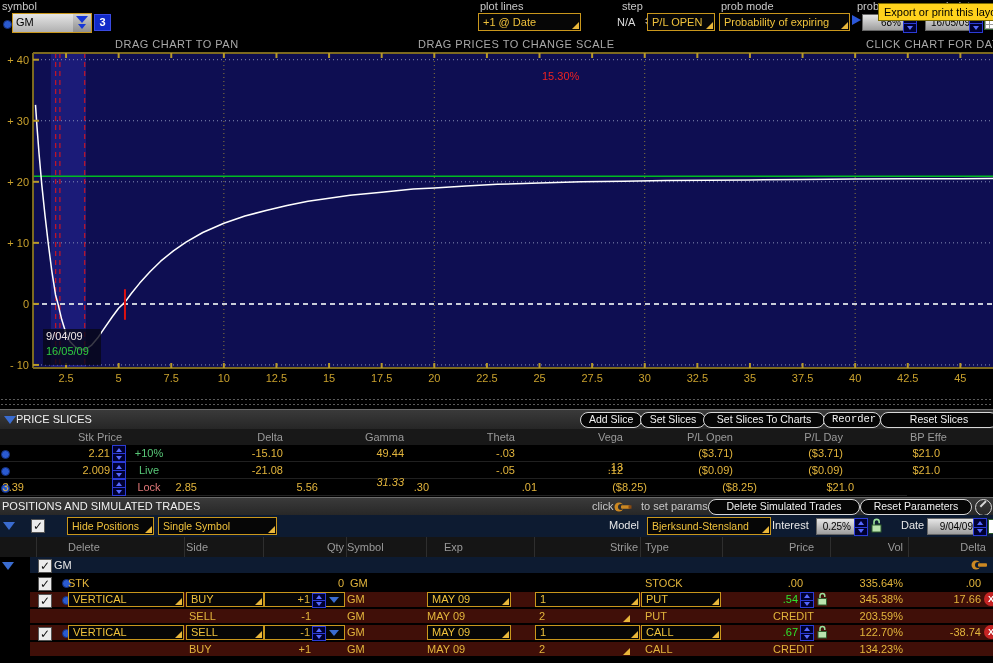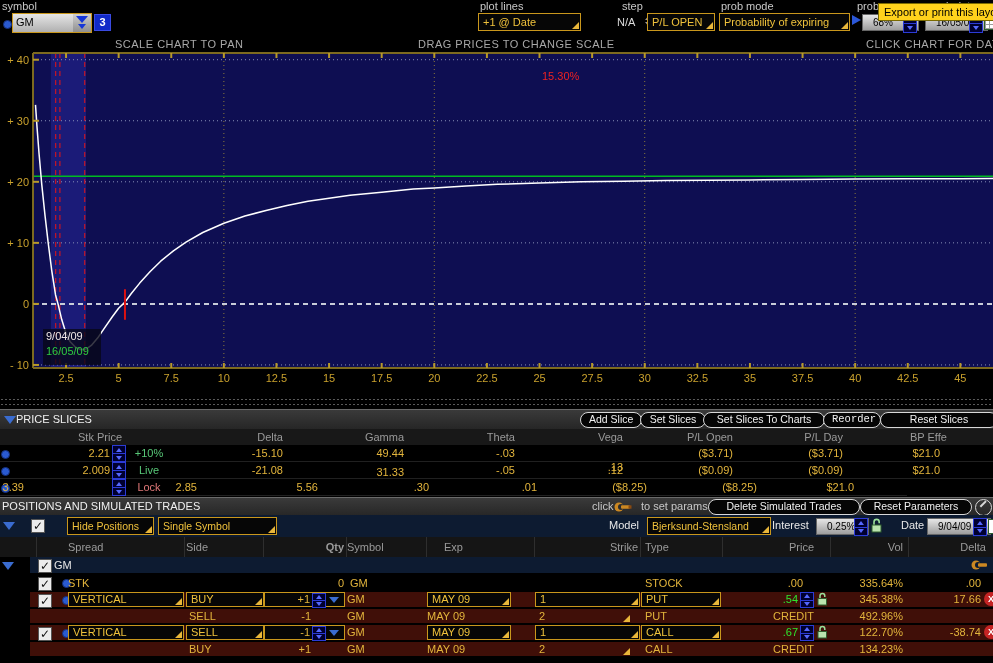--- a/index.html
+++ b/index.html
@@ -9,21 +9,21 @@
   .lbl{color:#c8c8c8;white-space:nowrap;}
   .hint{color:#a8a8a8;white-space:nowrap;letter-spacing:.5px;}
   
   .dd{position:absolute;border:1px solid #c9971c;background:#060606;color:#f0c23c;
       white-space:nowrap;overflow:hidden;line-height:16px;padding:0 4px;}
   .dd::after{content:'';position:absolute;right:1px;bottom:1px;width:0;height:0;
       border-left:7px solid transparent;border-bottom:7px solid #e8b63a;}
   .fold{position:absolute;width:0;height:0;border-left:7px solid transparent;border-bottom:7px solid #e8b63a;}
   
   .silver{position:absolute;background:linear-gradient(#e6e6e6,#9e9e9e);color:#000;
-      border:1px solid #666;padding:0 10px;font-size:10px;line-height:15px;white-space:nowrap;}
+      border:1px solid #666;text-align:right;padding:0 3px;font-size:10px;line-height:15px;white-space:nowrap;}
   
   .spin{position:absolute;width:12px;border:1px solid #2b3bd6;background:#000030;display:flex;flex-direction:column;}
   .spin div{flex:1;position:relative;border-top:1px solid #2b3bd6;}
   .spin div:first-child{border-top:none;}
   .spin .u::before,.spin .d::before{content:'';position:absolute;left:50%;top:50%;transform:translate(-50%,-50%);
       width:0;height:0;}
   .spin .u::before{border-left:3px solid transparent;border-right:3px solid transparent;border-bottom:4px solid #5568ff;}
   .spin .d::before{border-left:3px solid transparent;border-right:3px solid transparent;border-top:4px solid #5568ff;}
   .cb{position:absolute;width:12px;height:12px;background:#ececec;border:1px solid #555;
       color:#111;font-size:12px;line-height:12px;text-align:center;font-weight:bold;}
@@ -87,21 +87,21 @@
 <div class="silver" style="left:925px;top:14px;width:41px;">16/05/09</div>
 <div class="spin" style="left:969px;top:14px;height:17px;">
     <div class="u"></div>
     <div class="d"></div>
   </div>
 <div class="abs" style="left:984px;top:15px;width:11px;height:13px;background:#fff;border:1px solid #2e5e2e;
      background-image:linear-gradient(#2e8e2e 2px,transparent 2px),linear-gradient(90deg,#9c9c9c 1px,transparent 1px),linear-gradient(#9c9c9c 1px,transparent 1px);background-size:100% 100%,4px 4px,4px 4px;"></div>
 
 <div class="tooltip" style="left:878px;top:3px;">Export or print this layout</div>
 
-<div class="abs hint" style="left:115px;top:38px;">SCALE CHART TO PAN</div>
+<div class="abs hint" style="left:115px;top:38px;">DRAG CHART TO PAN</div>
 <div class="abs hint" style="left:418px;top:38px;">DRAG PRICES TO CHANGE SCALE</div>
 <div class="abs hint" style="left:866px;top:38px;">CLICK CHART FOR DATA</div>
 
 <svg id="chart-svg" class="abs" style="left:0;top:0;" width="993" height="400">
     <rect x="33" y="53" width="960" height="315" fill="#0e0e52"></rect>
     <rect x="50.886891714160456" y="53" width="35.142481367821134" height="315" fill="#1b1b78"></rect>
     <line x1="33" y1="59.715116279069775" x2="993" y2="59.715116279069775" stroke="#8890b8" stroke-dasharray="1,3" stroke-width="1"></line>
     <line x1="33" y1="120.76162790697674" x2="993" y2="120.76162790697674" stroke="#8890b8" stroke-dasharray="1,3" stroke-width="1"></line>
     <line x1="33" y1="181.80813953488374" x2="993" y2="181.80813953488374" stroke="#8890b8" stroke-dasharray="1,3" stroke-width="1"></line>
     <line x1="33" y1="242.8546511627907" x2="993" y2="242.8546511627907" stroke="#8890b8" stroke-dasharray="1,3" stroke-width="1"></line>
@@ -233,21 +233,21 @@
     </div>
     <div class="row-sep" style="position: absolute; left: 0px; top: 17px; width: 993px; height: 16px;">
       <span class="bullet" style="left: 1px; top: 5px;"></span>
       <div class="goldnum" style="position: absolute; right: 883px; top: 2px;">2.009</div>
       <div class="spin" style="left: 112px; top: 0px; height: 15px;">
         <div class="u"></div>
         <div class="d"></div>
       </div>
       <div style="position: absolute; left: 127px; top: 2px; width: 44px; text-align: center; color: rgb(88, 200, 120);">Live</div>
       <div class="goldnum" style="position: absolute; right: 710px; top: 2px;">-21.08</div>
-      <div class="goldnum" style="position: absolute; right: 589px; top: 4px;">31.33</div>
+      <div class="goldnum" style="position: absolute; right: 589px; top: 14px; font-style: italic;">31.33</div>
       <div class="goldnum" style="position: absolute; right: 478px; top: 2px;">-.05</div>
       <div class="goldnum" style="position: absolute; right: 370px; top: 2px;">.12</div>
       <div class="goldnum" style="position: absolute; right: 260px; top: 2px;">($0.09)</div>
       <div class="goldnum" style="position: absolute; right: 150px; top: 2px;">($0.09)</div>
       <div class="goldnum" style="position: absolute; right: 53px; top: 2px;">$21.0</div>
     </div>
     <div class="row-sep" style="position: absolute; left: 0px; top: 34px; width: 887px; height: 16px; padding-left: 20px;">
       <span class="bullet" style="left: 1px; top: 5px;"></span>
       <div class="goldnum" style="position: absolute; right: 883px; top: 2px;">3.39</div>
       <div class="spin" style="left: 112px; top: 0px; height: 15px;">
@@ -303,23 +303,23 @@
   <span class="abs" style="left:901px;top:4px;color:#e8e8e8;">Date</span>
   <div class="silver" style="left:927px;top:3px;width:42px;">9/04/09</div>
   <div class="spin" style="left:973px;top:3px;height:16px;">
       <div class="u"></div>
       <div class="d"></div>
     </div>
   <div class="abs" style="left:988px;top:4px;width:11px;height:13px;background:#fff;border:1px solid #2e5e2e;"></div>
 </div>
 
 <div class="abs" style="left:0;top:537px;width:993px;height:20px;background:#151515;" id="pos-header">
-    <div class="grayhead" style="position: absolute; left: 68px; top: 4px;">Spread</div>
+    <div class="grayhead" style="position: absolute; left: 68px; top: 4px;">Delete</div>
     <div class="grayhead" style="position: absolute; left: 186px; top: 4px;">Side</div>
-    <div class="grayhead" style="position: absolute; right: 649px; top: 4px; font-weight: bold;">Qty</div>
+    <div class="grayhead" style="position: absolute; right: 649px; top: 4px;">Qty</div>
     <div class="grayhead" style="position: absolute; left: 347px; top: 4px;">Symbol</div>
     <div class="grayhead" style="position: absolute; right: 530px; top: 4px;">Exp</div>
     <div class="grayhead" style="position: absolute; right: 355px; top: 4px;">Strike</div>
     <div class="grayhead" style="position: absolute; left: 645px; top: 4px;">Type</div>
     <div class="grayhead" style="position: absolute; right: 179px; top: 4px;">Price</div>
     <div class="grayhead" style="position: absolute; right: 90px; top: 4px;">Vol</div>
     <div class="grayhead" style="position: absolute; right: 7px; top: 4px;">Delta</div>
     <div style="position: absolute; left: 36px; top: 0px; width: 1px; height: 20px; background: rgb(46, 46, 46);"></div>
     <div style="position: absolute; left: 184px; top: 0px; width: 1px; height: 20px; background: rgb(46, 46, 46);"></div>
     <div style="position: absolute; left: 263px; top: 0px; width: 1px; height: 20px; background: rgb(46, 46, 46);"></div>
@@ -388,21 +388,21 @@
     </div>
     <div style="position: absolute; left: 0px; top: 52px; width: 993px; height: 15px;">
       <div style="position: absolute; left: 30px; top: 0px; width: 963px; height: 14px; background: rgb(64, 15, 8);"></div>
       <div class="goldnum" style="position: absolute; left: 189px; top: 1px;">SELL</div>
       <div class="goldnum" style="position: absolute; right: 682px; top: 1px;">-1</div>
       <div class="goldnum" style="position: absolute; left: 427px; top: 1px;">MAY 09</div>
       <div class="goldnum" style="position: absolute; left: 539px; top: 1px;">2</div>
       <span class="fold" style="left: 623px; top: 6px;"></span>
       <div class="goldnum" style="position: absolute; left: 645px; top: 1px;">PUT</div>
       <div class="goldnum" style="position: absolute; right: 179px; top: 1px;">CREDIT</div>
-      <div class="goldnum" style="position: absolute; right: 90px; top: 1px;">492.96%</div>
+      <div class="goldnum" style="position: absolute; right: 90px; top: 1px;">203.59%</div>
       <div class="goldnum" style="position: absolute; left: 347px; top: 1px;">GM</div>
     </div>
     <div style="position: absolute; left: 0px; top: 68px; width: 993px; height: 16px;">
       <div style="position: absolute; left: 30px; top: 0px; width: 963px; height: 15px; background: rgb(64, 15, 8);"></div>
       <span class="cb" style="left: 38px; top: 2px;">✓</span>
       <span class="bullet" style="left: 62px; top: 4px;"></span>
       <div class="dd" style="position: absolute; left: 68px; top: 0px; width: 106px; height: 13px; line-height: 13px;">VERTICAL</div>
       <div class="dd" style="position: absolute; left: 186px; top: 0px; width: 68px; height: 13px; line-height: 13px;">SELL</div>
       <div style="position: absolute; left: 264px; top: 0px; width: 79px; height: 13px; border: 1px solid rgb(201, 151, 28); background: rgb(6, 6, 6);">
         <div class="goldnum" style="position: absolute; right: 34px; top: 0px; line-height: 13px;">-1</div>

